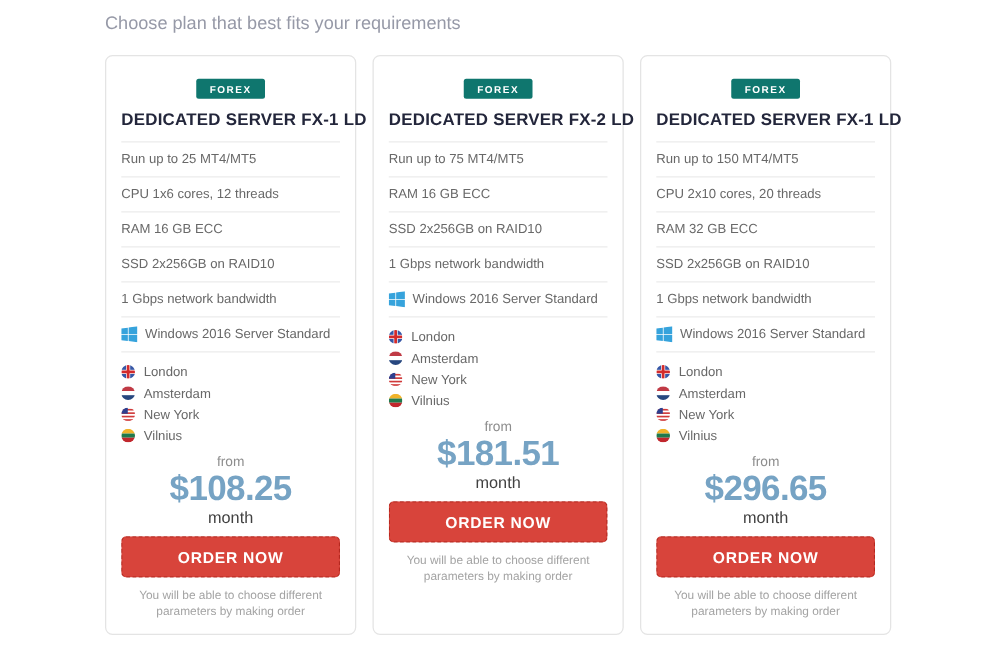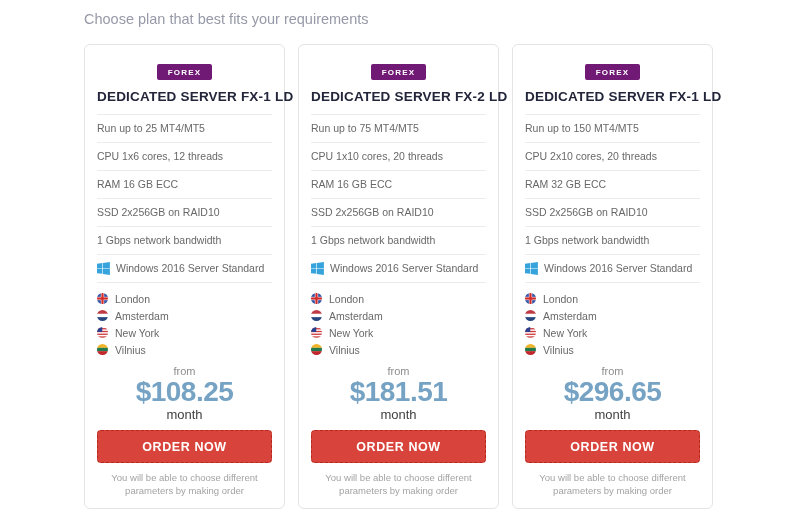--- a/index.html
+++ b/index.html
@@ -17,21 +17,21 @@
     width: 201px; min-height: 441px;
     background: #fff;
     border: 1px solid #e4e4e4;
     border-radius: 6px;
     padding: 11px 12px 10px 12px;
     display: flex; flex-direction: column;
   }
 
   .badge-row { text-align: center; margin-top: 5px; }
   .badge {
-    display: inline-block; background: #701a75; color: #fff;
+    display: inline-block; background: #0f766e; color: #fff;
     font-size: 8px; font-weight: 700; letter-spacing: 1.2px;
     padding: 4px 11px 3px 11px; border-radius: 2px;
   }
 
   .plan-name {
     text-align: center; margin-top: 9px;
     font-size: 13.5px; font-weight: 800; color: #23263b; letter-spacing: 0.2px;
     white-space: nowrap;
   }
 
@@ -178,21 +178,20 @@
 
     </div>
 
     <div class="card">
       <div class="badge-row">
         <span class="badge">FOREX</span>
       </div>
       <div class="plan-name">DEDICATED SERVER FX-2 LD</div>
       <div class="specs">
         <div class="spec-row">Run up to 75 MT4/MT5</div>
-        <div class="spec-row">CPU 1x10 cores, 20 threads</div>
         <div class="spec-row">RAM 16 GB ECC</div>
         <div class="spec-row">SSD 2x256GB on RAID10</div>
         <div class="spec-row">1 Gbps network bandwidth</div>
         <div class="spec-row">
           <svg class="win-icon" viewBox="0 0 88 88">
               <use href="#icon-windows"></use>
             </svg>
           <span>Windows 2016 Server Standard</span>
         </div>
       </div>

